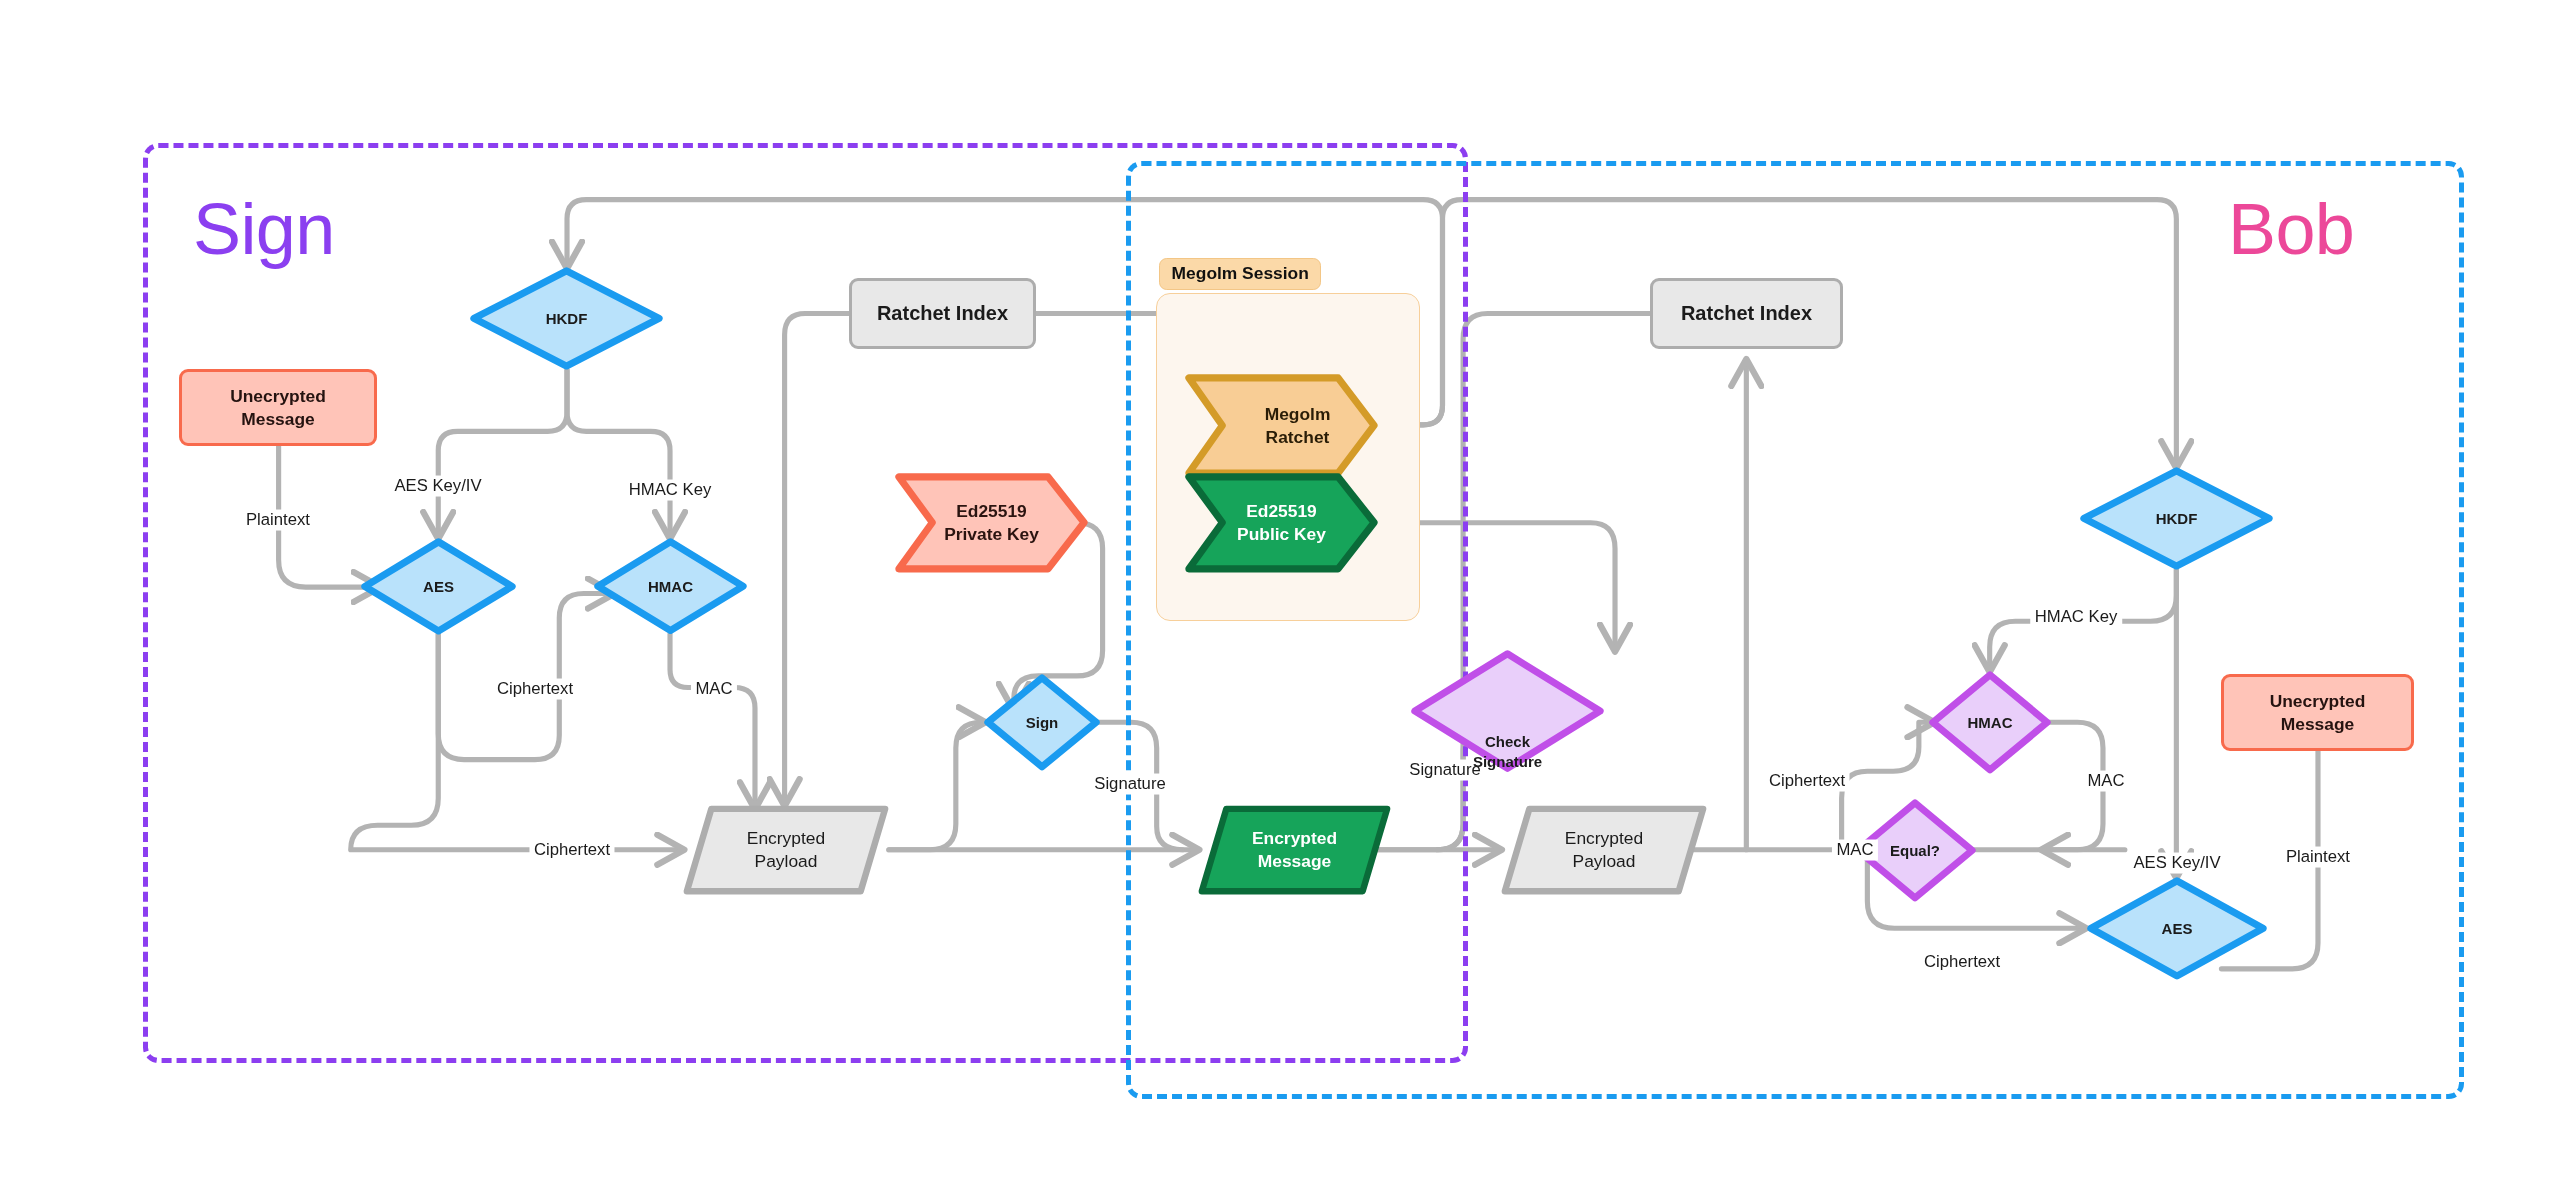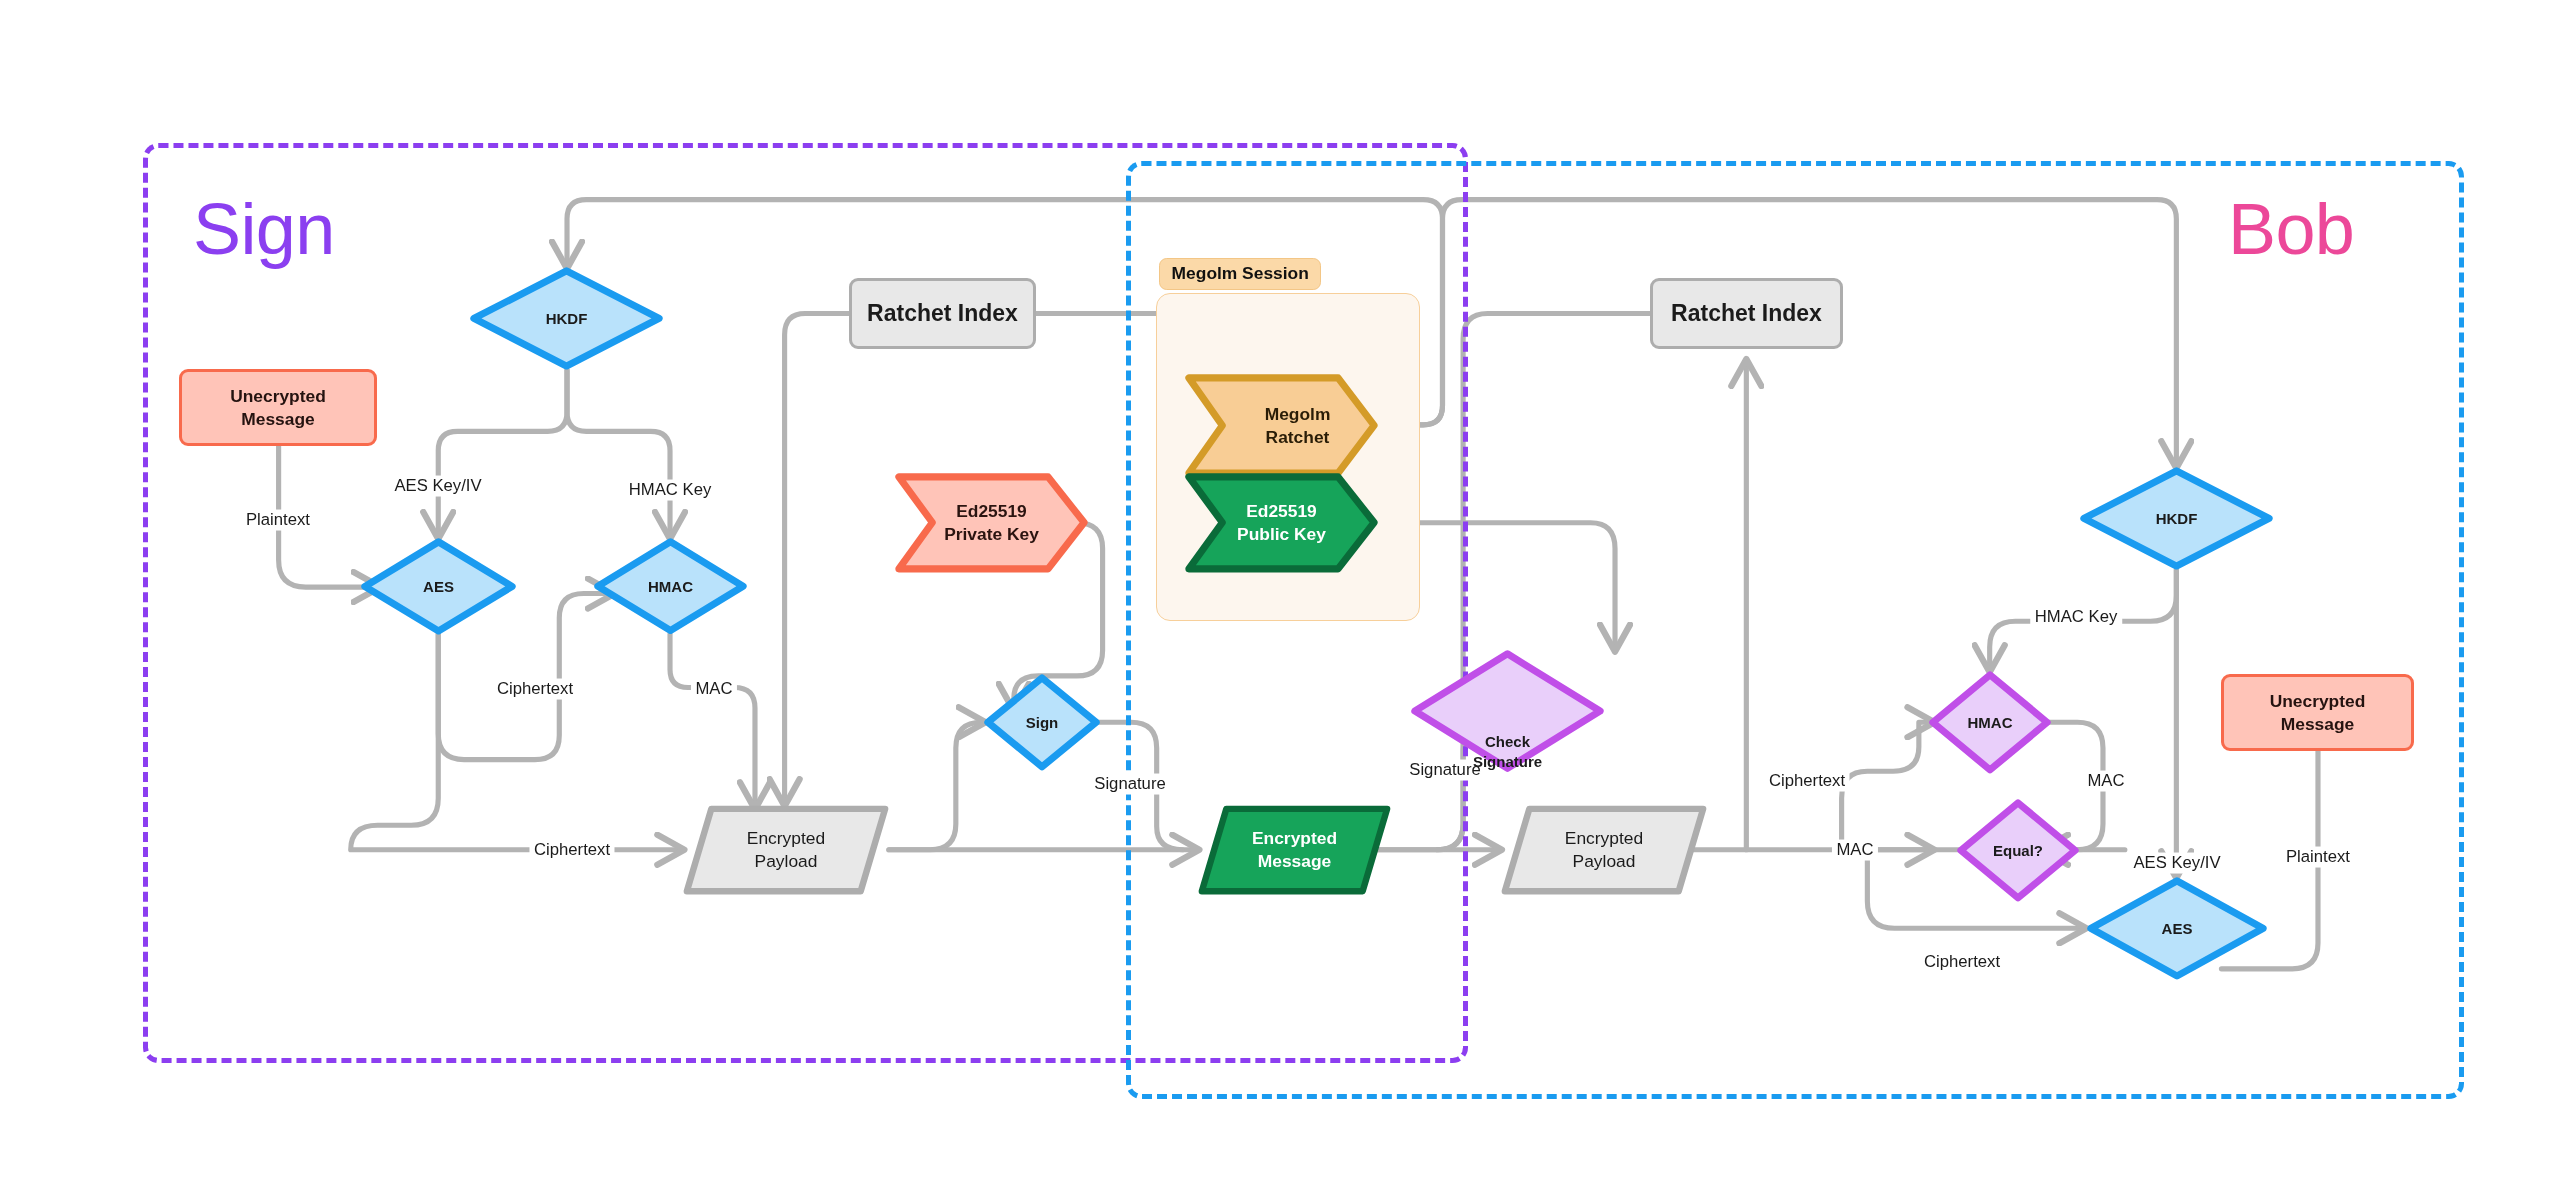--- a/index.html
+++ b/index.html
@@ -92,21 +92,21 @@
     border-color: #f86a4c;
     color: #251310;
     font-weight: 700;
     font-size: 17.4px;
   }
   .n-rect.grey {
     background: #e8e8e8;
     border-color: #adadad;
     color: #1b1b1b;
     font-weight: 700;
-    font-size: 23px;
+    font-size: 20px;
   }
 
   
   .n-diamond {
     background: transparent;
     font-size: 15px;
     font-weight: 700;
     color: #1b1b1b;
   }
   .n-diamond .dshape {
@@ -338,21 +338,21 @@
     <span class="lbl">HKDF</span>
   </div>
 
   <div class="node n-diamond" style="left:1929px; top:671px; width:122px; height:103px;">
     <svg class="dshape" viewBox="0 0 190 160" preserveAspectRatio="none">
       <polygon points="95,6 184,80 95,154 6,80" fill="#e9cffa" stroke="#c04fe8" stroke-width="11" stroke-linejoin="round"></polygon>
     </svg>
     <span class="lbl">HMAC</span>
   </div>
 
-  <div class="node n-diamond" style="left:1957px; top:799px; width:122px; height:103px;text-align:center;">
+  <div class="node n-diamond" style="left:1854px; top:799px; width:122px; height:103px;text-align:center;">
     <svg class="dshape" viewBox="0 0 190 160" preserveAspectRatio="none">
       <polygon points="95,6 184,80 95,154 6,80" fill="#e9cffa" stroke="#c04fe8" stroke-width="11" stroke-linejoin="round"></polygon>
     </svg>
     <span class="lbl">Equal?</span>
   </div>
 
   <div class="node n-diamond" style="left:2087px; top:877px; width:180px; height:103px;">
     <svg class="dshape" viewBox="0 0 280 160" preserveAspectRatio="none">
       <polygon points="140,6 274,80 140,154 6,80" fill="#b9e2fb" stroke="#1a9bf0" stroke-width="11" stroke-linejoin="round"></polygon>
     </svg>

